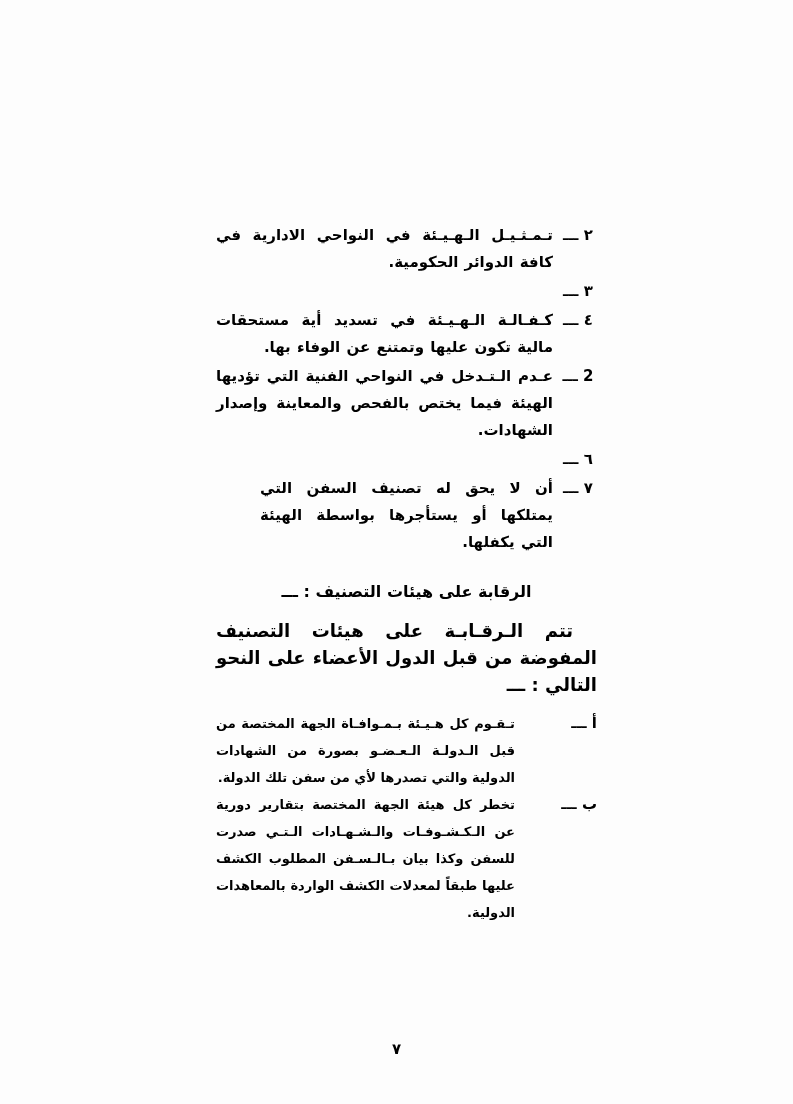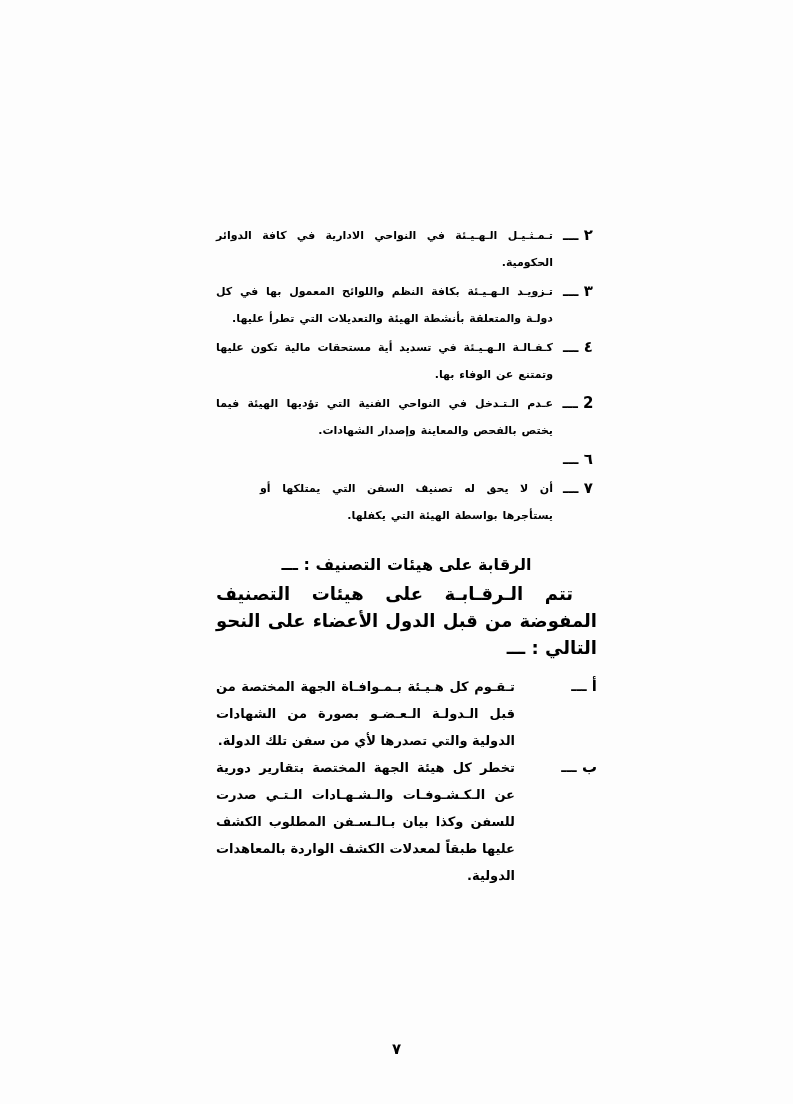--- a/index.html
+++ b/index.html
@@ -43,37 +43,37 @@
     text-align: center;
     font-size: 15px;
     font-weight: 700;
     line-height: 27px;
     white-space: nowrap;
     padding-left: 6px;
     box-sizing: border-box;
   }
   .item-text {
     flex: 1 1 auto;
-    font-size: 11px;
+    font-size: 15px;
     font-weight: 700;
     line-height: 27px;
     text-align: justify;
     text-align-last: right;
     word-spacing: 1px;
   }
   .item.last .item-text {
     text-align: justify;
     margin-left: 44px;
   }
 
   .section-heading {
     font-size: 16px;
     font-weight: 700;
     margin-top: 26px;
-    margin-bottom: 6px;
+    margin-bottom: 16px;
     text-align: center;
     letter-spacing: 0px;
   }
 
   .para {
     font-size: 18px;
     font-weight: 700;
     line-height: 27px;
     text-align: justify;
     text-align-last: right;
@@ -126,21 +126,20 @@
 <div class="page">
   <div class="content">
 
     <div class="item">
       <div class="item-marker">٢ ـــ</div>
       <div class="item-text">تـمـثـيـل الـهـيـئة في النواحي الادارية في كافة الدوائر الحكومية.</div>
     </div>
 
     <div class="item">
       <div class="item-marker">٣ ـــ</div>
-      <div class="item-text">تـزويـد الـهـيـئة بكافة النظم واللوائح المعمول بها في كل دولـة والمتعلقة بأنشطة الهيئة والتعديلات التي تطرأ عليها.</div>
     </div>
 
     <div class="item">
       <div class="item-marker">٤ ـــ</div>
       <div class="item-text">كـفـالـة الـهـيـئة في تسديد أية مستحقات مالية تكون عليها وتمتنع عن الوفاء بها.</div>
     </div>
 
     <div class="item">
       <div class="item-marker">2 ـــ</div>
       <div class="item-text">عـدم الـتـدخل في النواحي الفنية التي تؤديها الهيئة فيما يختص بالفحص والمعاينة وإصدار الشهادات.</div>

